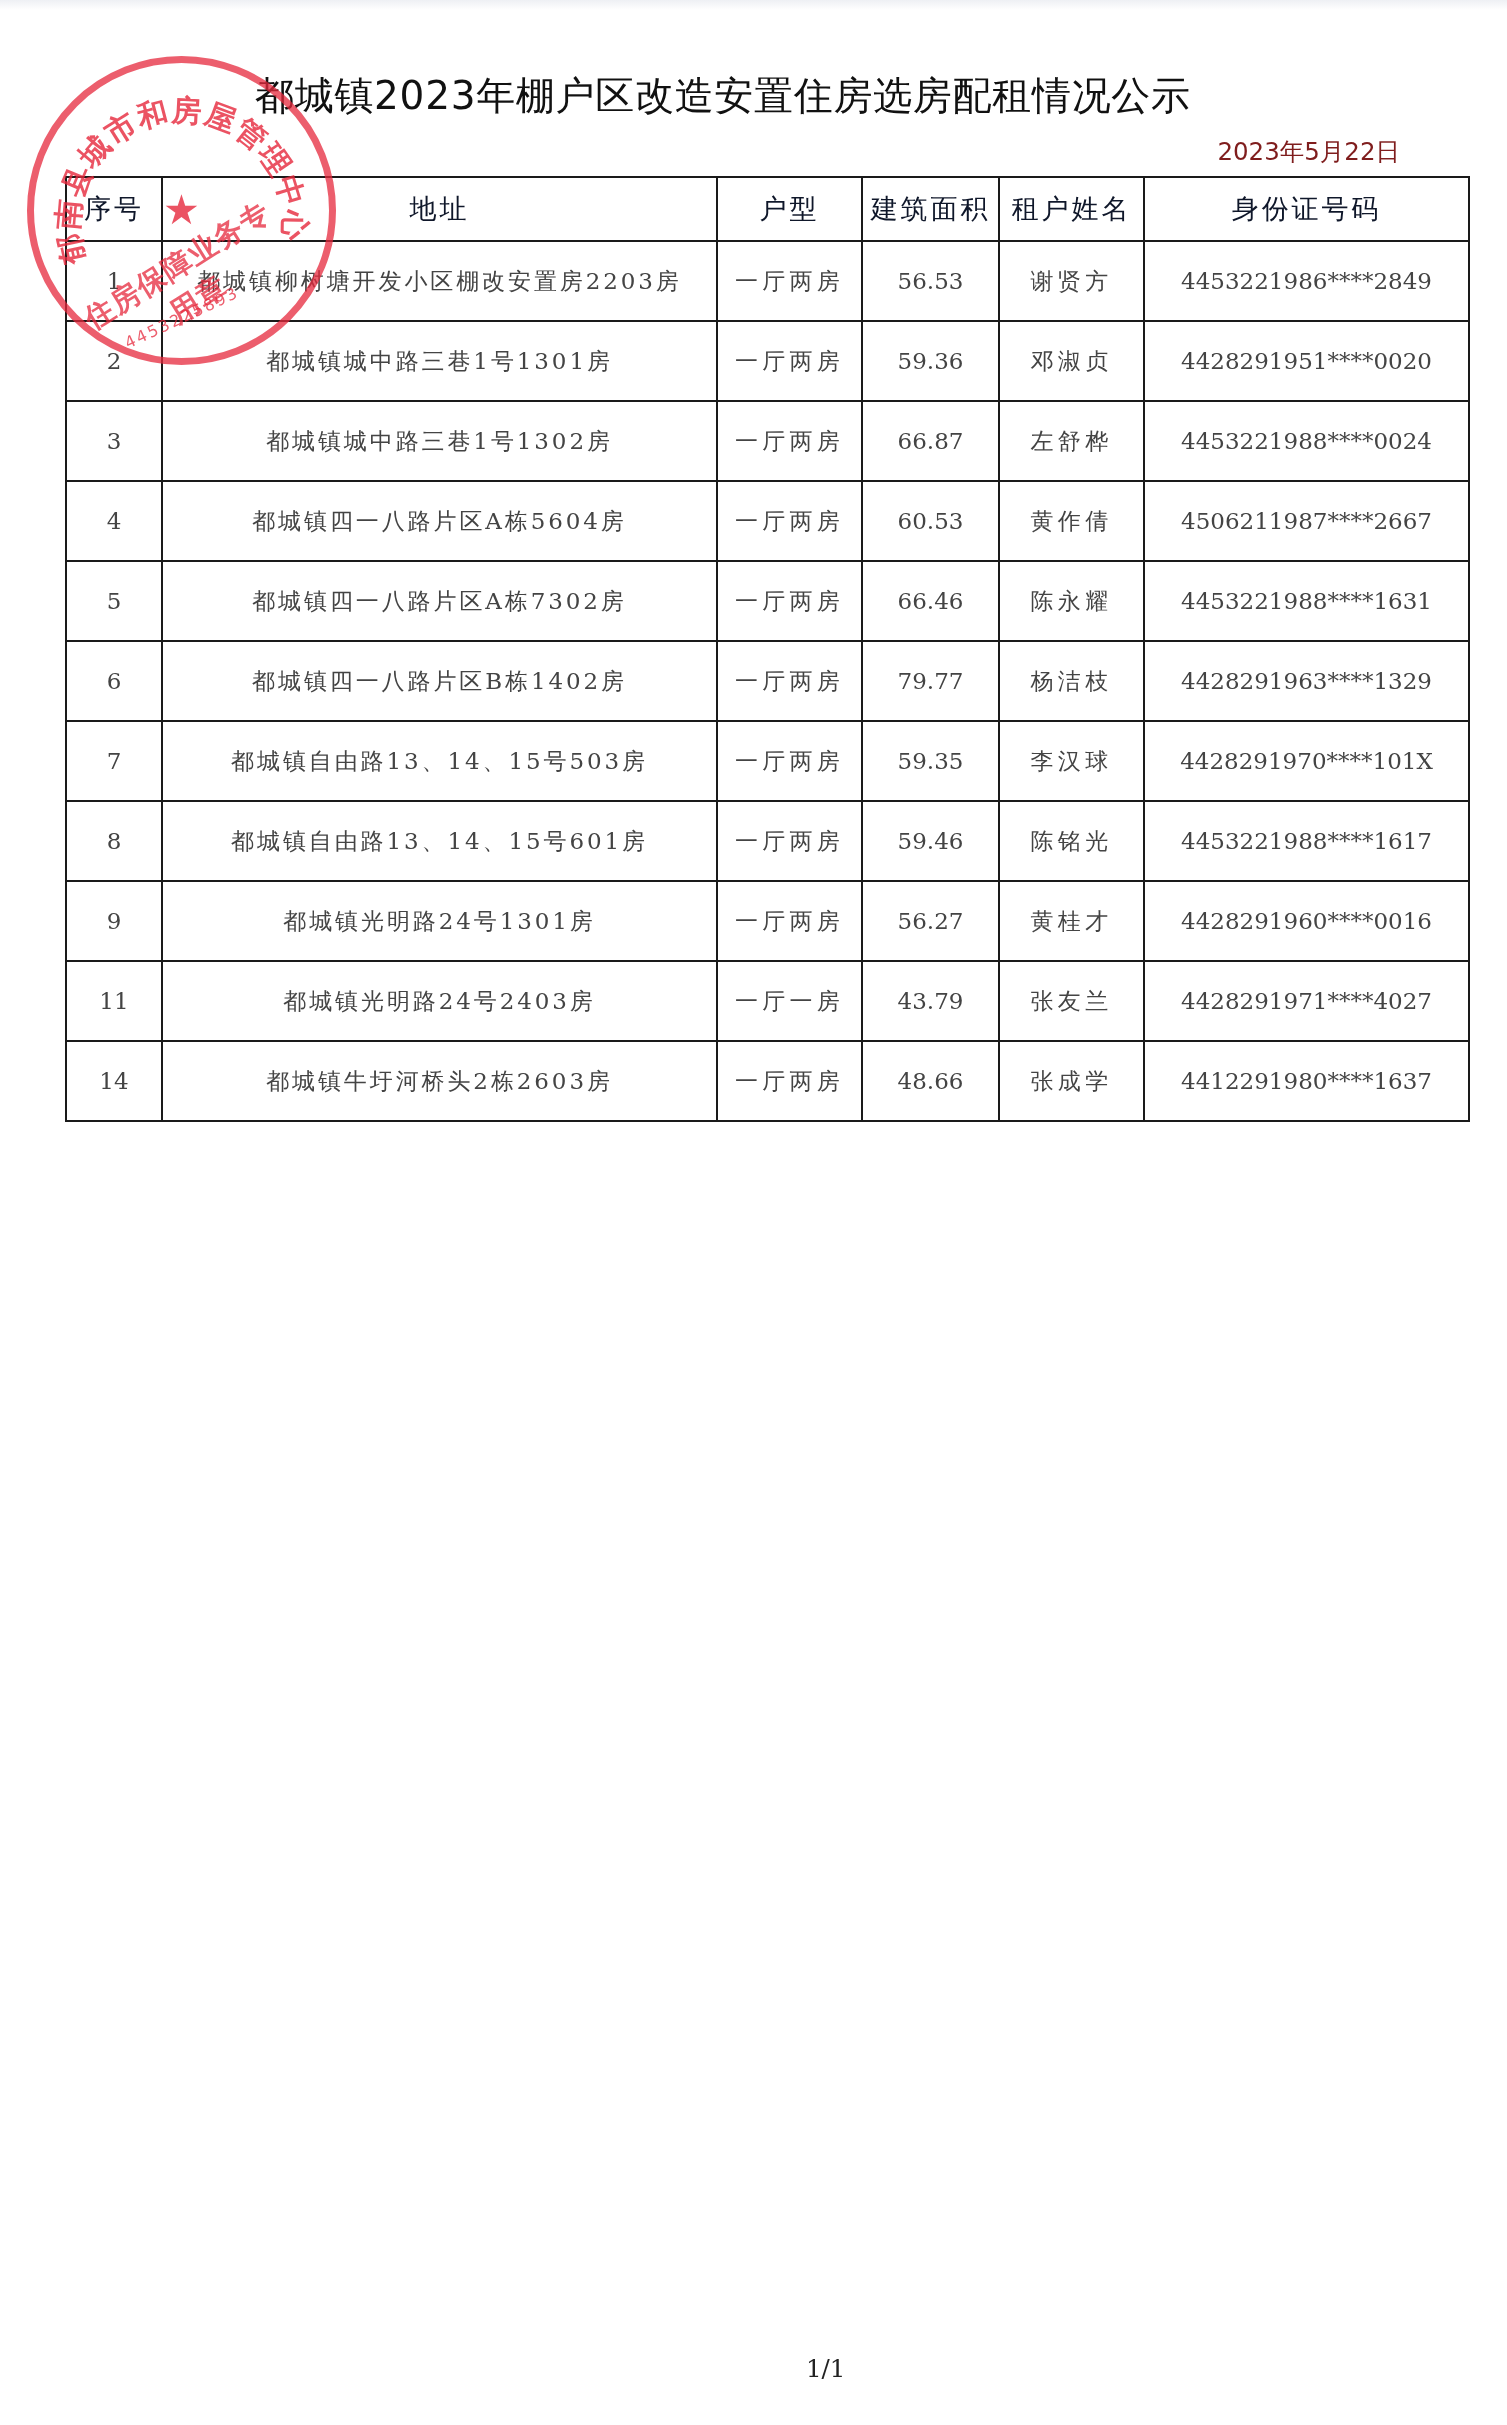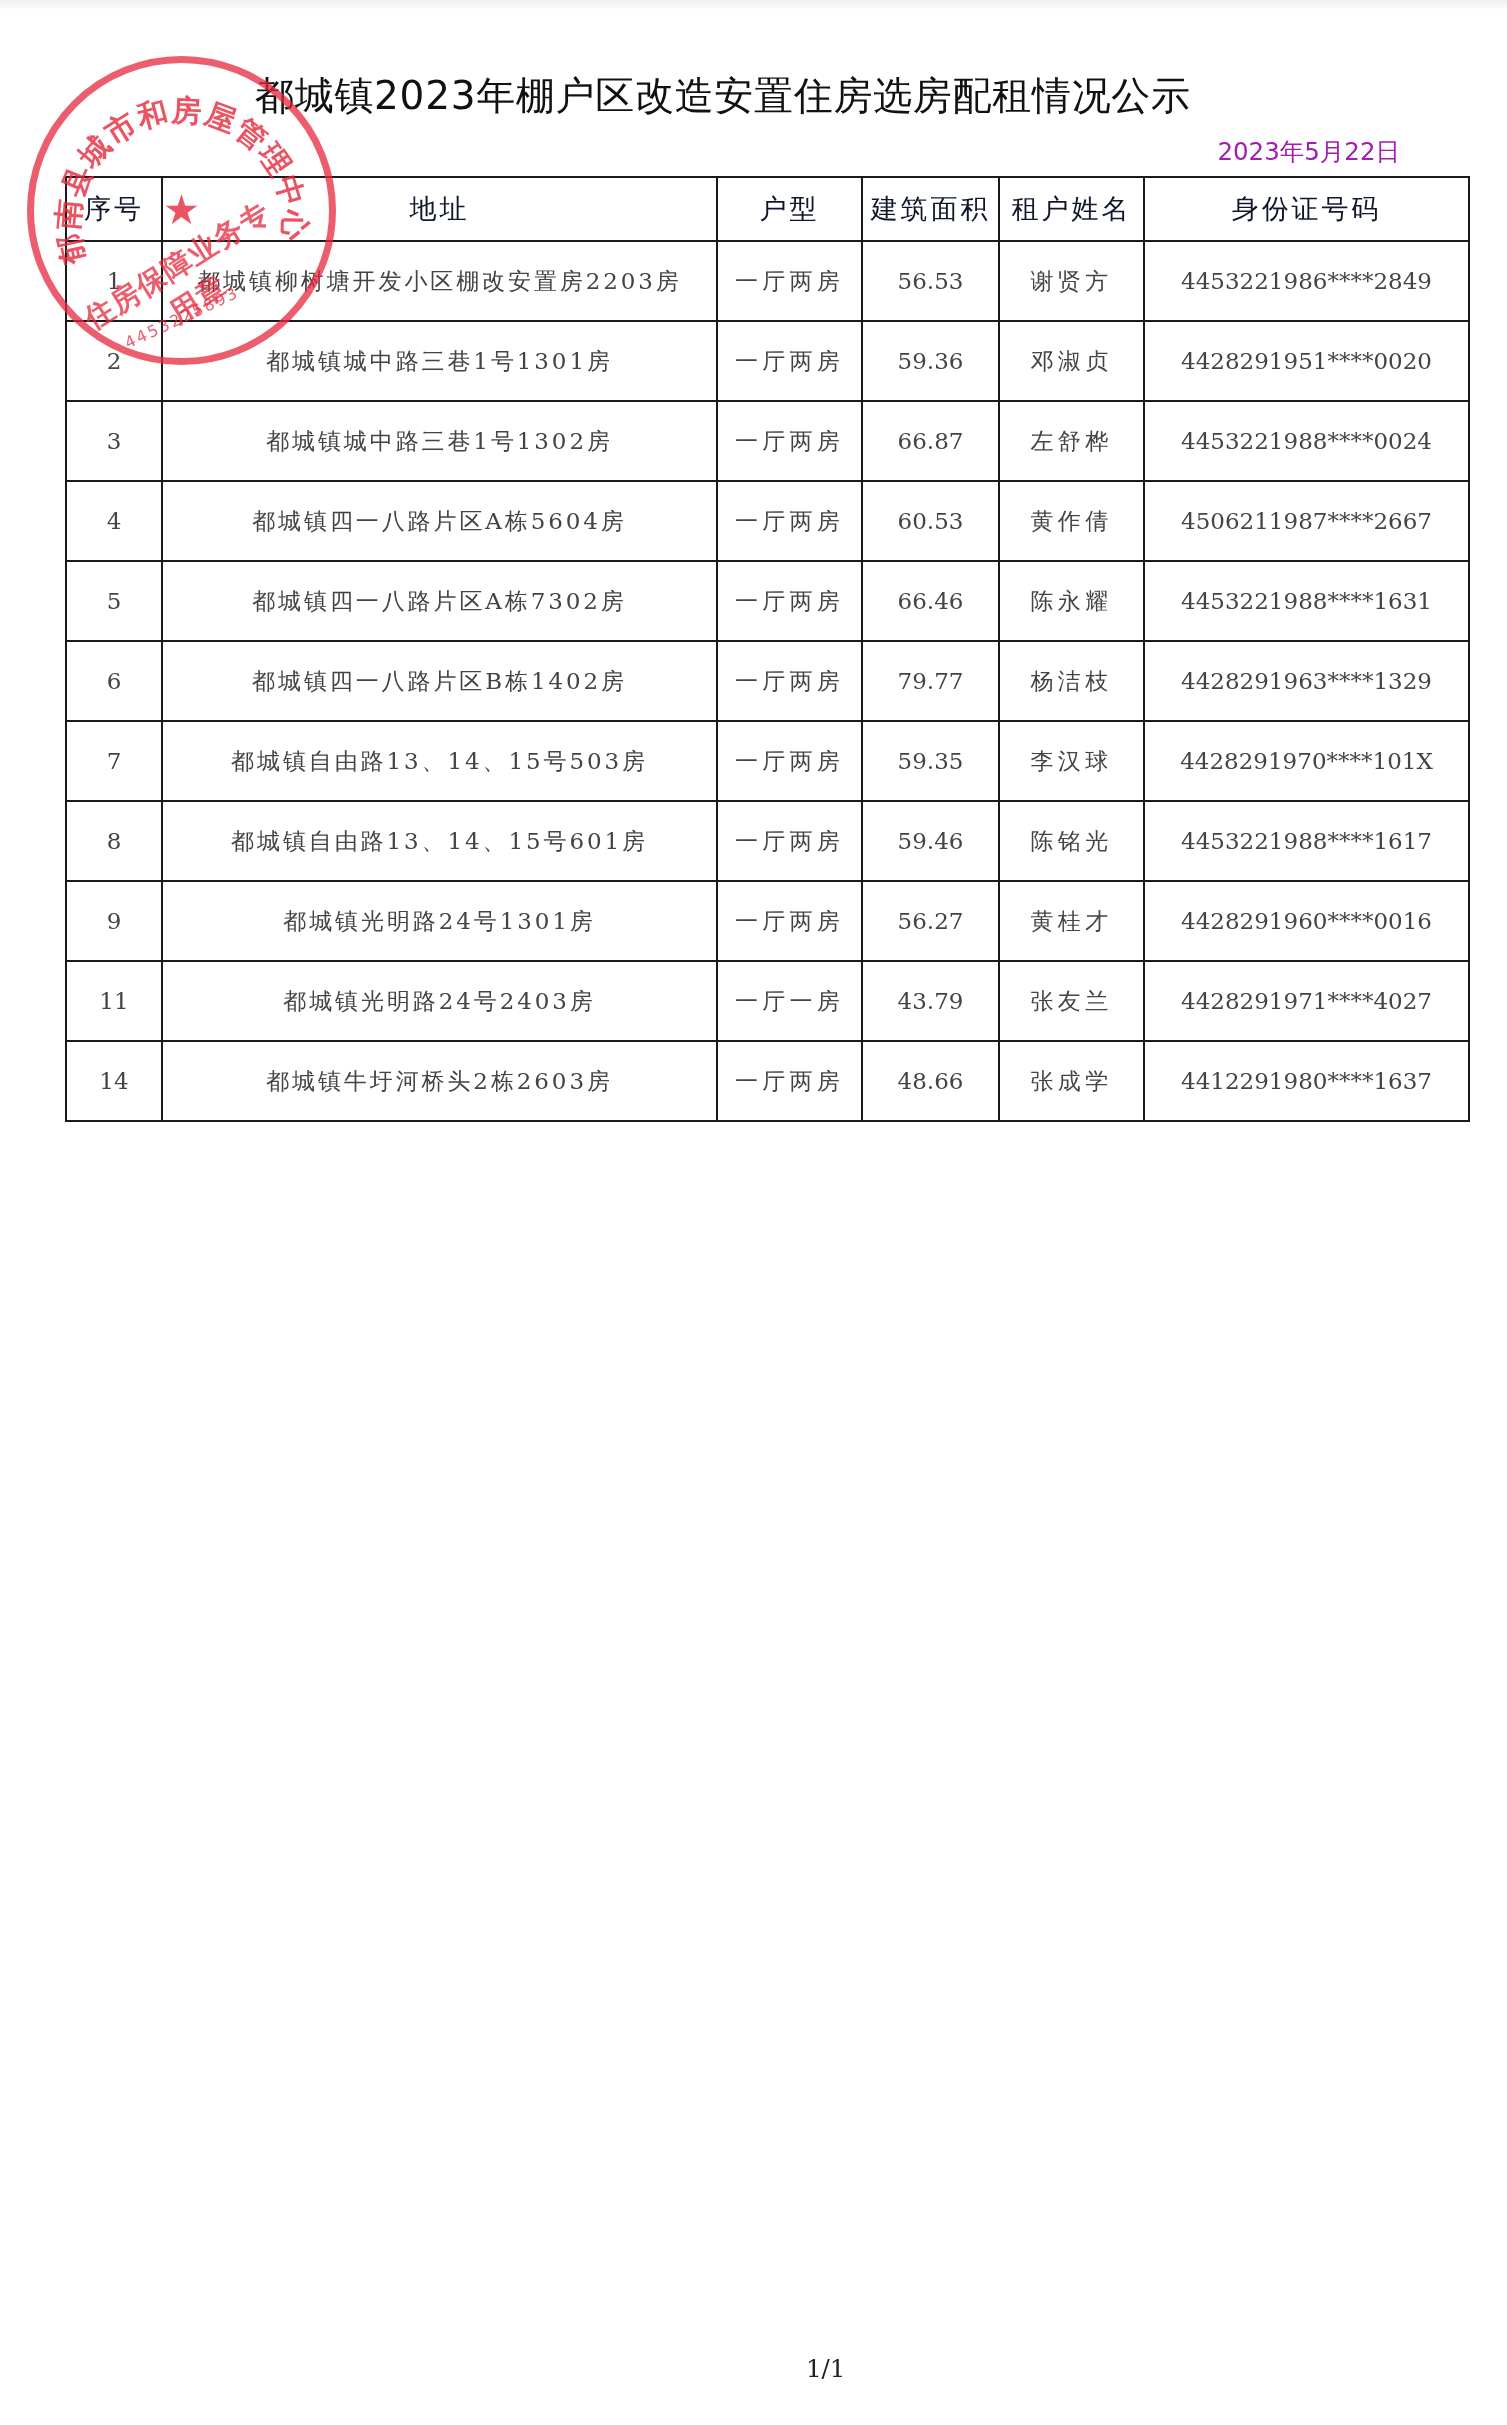--- a/index.html
+++ b/index.html
@@ -6,21 +6,21 @@
   body {
     width:1508px; height:2426px; background:#ffffff; position:relative; overflow:hidden;
     font-family:"DejaVu Serif", "Liberation Serif", serif; color:#222;
   }
   .topband { position:absolute; left:0; top:0; width:1508px; height:10px; background:linear-gradient(#eef0f4,#fff); }
   .title {
     position:absolute; left:255px; top:69px; font-size:39px; font-weight:normal; letter-spacing:0.7px;
     color:#111; font-family:"DejaVu Sans", "Liberation Sans", sans-serif; white-space:nowrap;
   }
   .date {
-    position:absolute; right:108px; top:135px; font-size:24.5px; color:#a21caf;
+    position:absolute; right:108px; top:135px; font-size:24.5px; color:#7f1d1d;
     font-family:"DejaVu Sans", "Liberation Sans", sans-serif;
   }
   table.grid {
     position:absolute; left:65px; top:176px; border-collapse:collapse; table-layout:fixed;
     width:1405px;
   }
   table.grid td, table.grid th {
     border:2.2px solid #1a1a1a; text-align:center; vertical-align:middle; padding:0;
     font-weight:normal; white-space:nowrap; overflow:hidden;
   }

